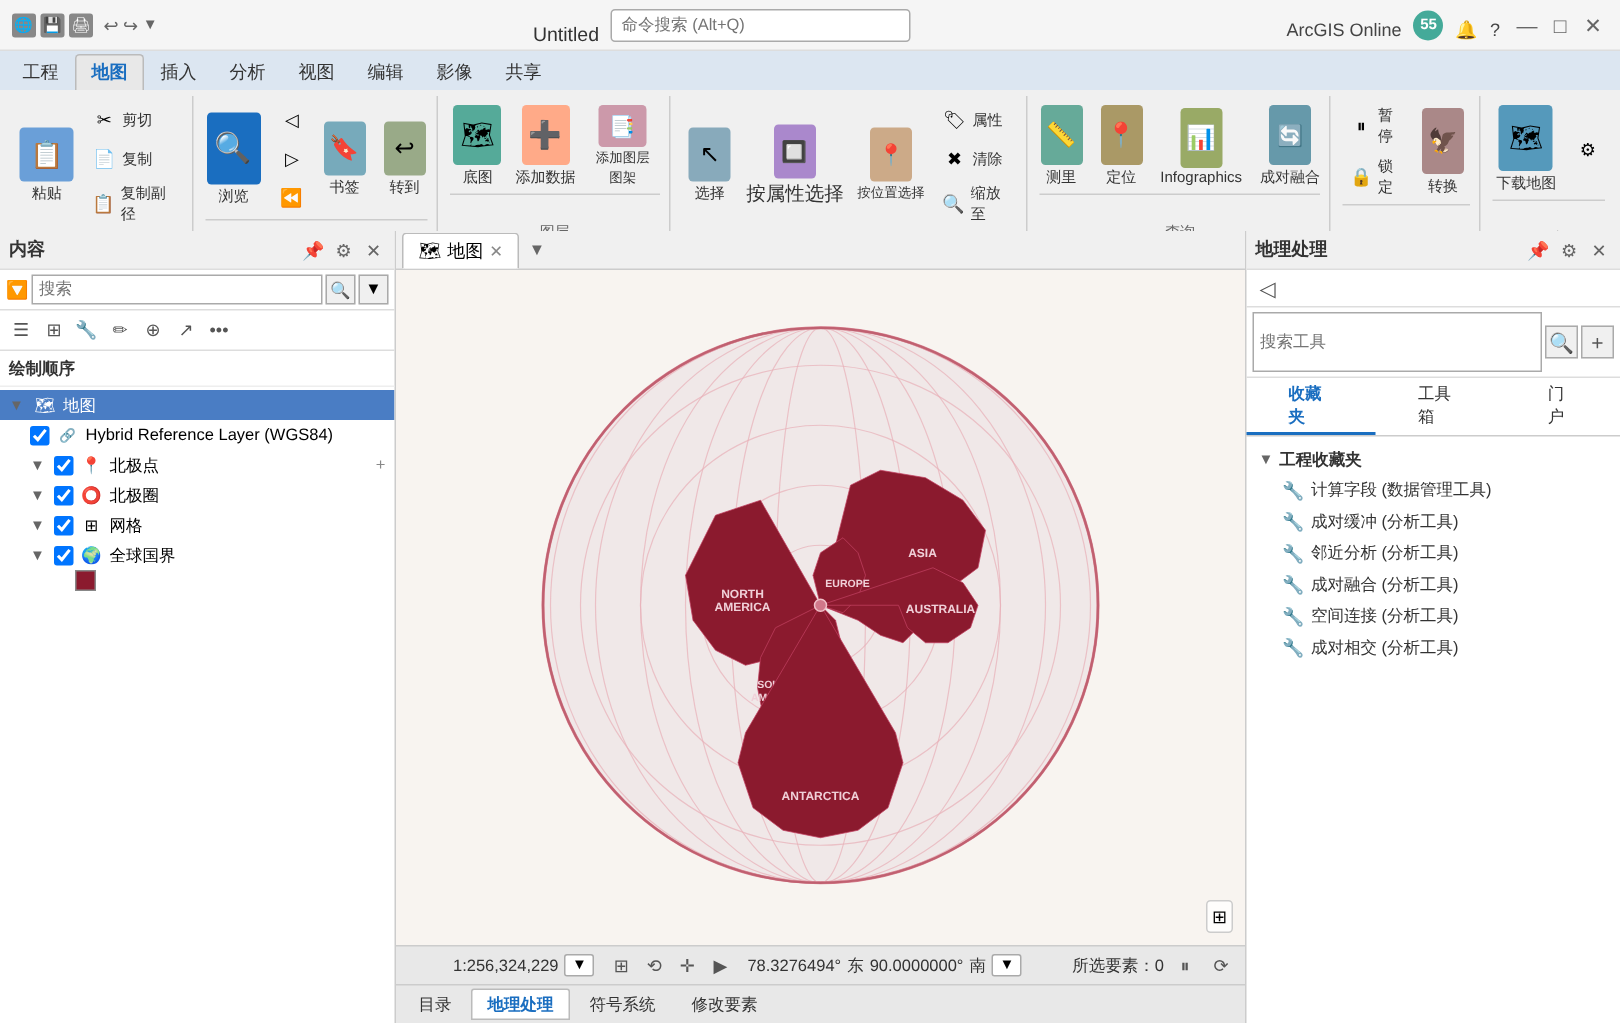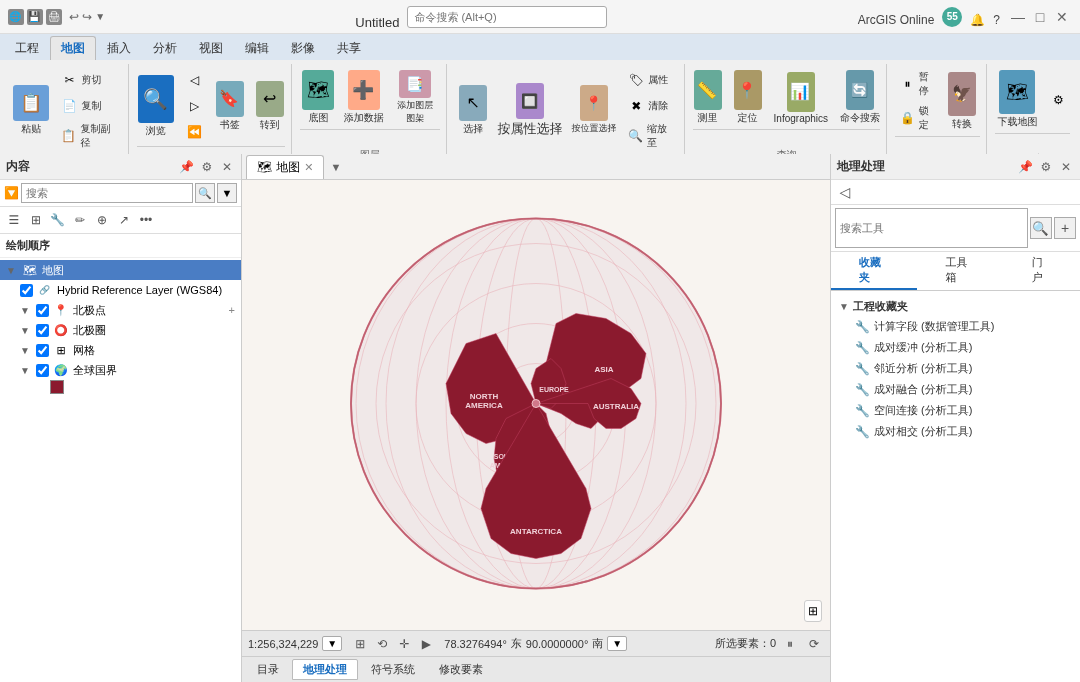--- a/index.html
+++ b/index.html
@@ -25,21 +25,21 @@
     .ribbon-group-items { display: flex; gap: 4px; align-items: center; flex: 1; }
     .ribbon-group-label { font-size: 10px; color: #666; margin-top: 2px; border-top: 1px solid #ccc; padding-top: 18px; width: 100%; text-align: center; }
     .ribbon-btn { display: flex; flex-direction: column; align-items: center; cursor: pointer; padding: 2px 4px; border-radius: 3px; min-width: 36px; }
     .ribbon-btn .btn-label { font-size: 10px; color: #333; text-align: center; margin-top: 1px; white-space: nowrap; }
     .ribbon-btn-sm { display: flex; align-items: center; gap: 2px; cursor: pointer; padding: 2px 3px; border-radius: 2px; }
     .ribbon-btn-sm .sm-icon { width: 20px; height: 20px; display: flex; align-items: center; justify-content: center; font-size: 12px; }
     .ribbon-btn-sm .sm-label { font-size: 10px; color: #333; }
     .ribbon-col { display: flex; flex-direction: column; gap: 2px; }
     
     
-    .left-panel { width: 242px; background: white; border-right: 1px solid #ccc; display: flex; flex-direction: column; }
+    .left-panel { width: 264px; background: white; border-right: 1px solid #ccc; display: flex; flex-direction: column; }
     .panel-header { display: flex; align-items: center; justify-content: space-between; padding: 4px 6px; background: #f0f0f0; border-bottom: 1px solid #ddd; }
     .panel-title { font-size: 12px; font-weight: bold; color: #333; }
     .panel-controls { display: flex; gap: 4px; align-items: center; }
     .panel-ctrl-btn { width: 16px; height: 16px; border: none; background: transparent; cursor: pointer; font-size: 12px; color: #666; display: flex; align-items: center; justify-content: center; }
     .search-bar { display: flex; align-items: center; padding: 3px 4px; border-bottom: 1px solid #ddd; gap: 2px; }
     .search-input { flex: 1; height: 20px; border: 1px solid #aaa; padding: 0 4px; font-size: 11px; }
     .search-btn { width: 20px; height: 20px; border: 1px solid #aaa; background: #f0f0f0; cursor: pointer; display: flex; align-items: center; justify-content: center; font-size: 11px; }
     .layer-toolbar { display: flex; gap: 2px; padding: 3px 4px; border-bottom: 1px solid #ddd; align-items: center; }
     .layer-tb-btn { width: 20px; height: 20px; border: none; background: transparent; cursor: pointer; font-size: 12px; display: flex; align-items: center; justify-content: center; color: #555; }
     .draw-order-label { font-size: 11px; font-weight: bold; padding: 4px 6px; color: #333; border-bottom: 1px solid #eee; }
@@ -60,21 +60,21 @@
     .map-tab { display: flex; align-items: center; gap: 4px; padding: 3px 10px; border: 1px solid #bbb; border-bottom: none; background: white; border-radius: 3px 3px 0 0; font-size: 12px; cursor: pointer; }
     .map-tab-close { font-size: 11px; color: #888; cursor: pointer; }
     .map-tab-dropdown { margin-left: 6px; font-size: 11px; color: #666; cursor: pointer; }
     .map-canvas { flex: 1; background: #f8f4f0; display: flex; align-items: center; justify-content: center; position: relative; overflow: hidden; }
     
     
     .globe-container { position: absolute; top: 50%; left: 50%; transform: translate(-50%, -50%); }
     
     
     .status-bar { height: 26px; background: #e8e8e8; border-top: 1px solid #ccc; display: flex; align-items: center; gap: 8px; padding: 0 6px; font-size: 11px; color: #333; }
-    .status-scale { display: flex; align-items: center; gap: 4px; }
+    .status-scale { display: flex; align-items: center; gap: 4px; margin-left: 32px; }
     .status-coords { display: flex; align-items: center; gap: 4px; }
     .status-btn { padding: 1px 4px; border: 1px solid #aaa; background: white; cursor: pointer; font-size: 10px; border-radius: 2px; }
     .status-icon-btn { width: 20px; height: 20px; border: none; background: transparent; cursor: pointer; display: flex; align-items: center; justify-content: center; font-size: 12px; color: #555; }
     .status-right { margin-left: auto; display: flex; align-items: center; gap: 4px; }
     
     
     .bottom-tabs { height: 26px; background: #e8e8e8; border-top: 1px solid #ccc; display: flex; align-items: center; padding: 0 4px; gap: 2px; }
     .bottom-tab { padding: 2px 10px; font-size: 11px; cursor: pointer; color: #333; border: 1px solid transparent; border-radius: 2px 2px 0 0; }
     .bottom-tab.active { background: white; border-color: #bbb; font-weight: bold; color: #1a6ec0; }
     
@@ -262,21 +262,21 @@
         <div class="ribbon-btn">
           <div style="width:28px;height:40px;background:#a96;border-radius:3px;display:flex;align-items:center;justify-content:center;font-size:16px;">📍</div>
           <div class="btn-label">定位</div>
         </div>
         <div class="ribbon-btn">
           <div style="width:28px;height:40px;background:#9a6;border-radius:3px;display:flex;align-items:center;justify-content:center;font-size:16px;">📊</div>
           <div class="btn-label">Infographics</div>
         </div>
         <div class="ribbon-btn">
           <div style="width:28px;height:40px;background:#69a;border-radius:3px;display:flex;align-items:center;justify-content:center;font-size:14px;">🔄</div>
-          <div class="btn-label">命令搜索</div>
+          <div class="btn-label">成对融合</div>
         </div>
       </div>
       <div class="ribbon-group-label">查询</div>
     </div>
 
     <div class="ribbon-group">
       <div class="ribbon-group-items">
         <div class="ribbon-col">
           <div class="ribbon-btn-sm">
             <div class="sm-icon">⏸</div>

